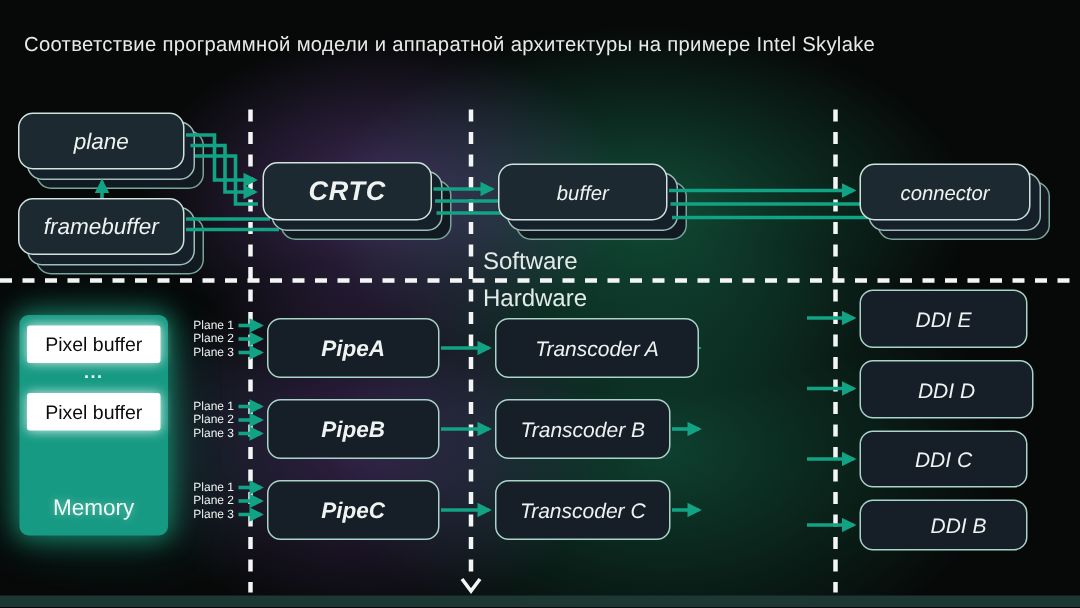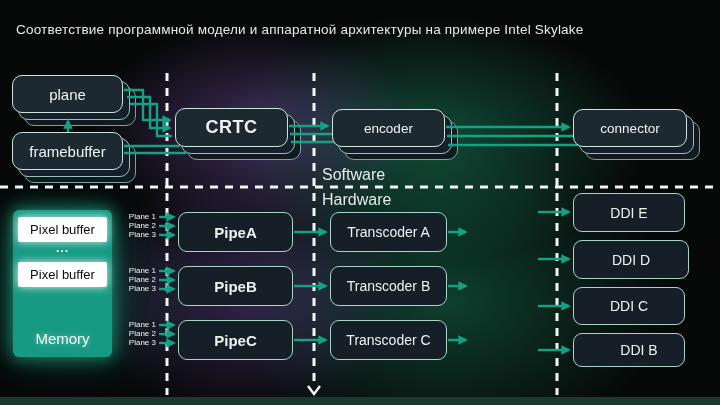--- a/index.html
+++ b/index.html
@@ -14,21 +14,21 @@
       radial-gradient(200px 140px at 80px 300px, rgba(20,160,120,.16), transparent 70%),
       #070909;
   }
   .title{position:absolute; left:16px; top:22px; font-size:13.5px; color:#e7eae9; letter-spacing:.2px;}
   svg.overlay{position:absolute; left:0; top:0;}
   .gl{stroke:var(--accent,#12a385); stroke-width:2.4; fill:none;}
   .dl{stroke:#f3f6f5; stroke-width:3; stroke-dasharray:8 7; fill:none;}
   .da{stroke:#f3f6f5; stroke-width:2.4; fill:none;}
 
   .box{position:absolute; display:flex; align-items:center; justify-content:center;
-       color:#eef3f1; box-sizing:border-box; text-align:right;}
+       color:#eef3f1; box-sizing:border-box; text-align:right;font-style:italic;}
   .sbox{background:#1d2930; border:1.5px solid #cfe4dd; border-radius:10px; font-size:15px;}
   .sbox::before,.sbox::after{content:""; position:absolute; inset:-1.5px; border-radius:10px;
        border:1.5px solid #9fbdb6; background:#16202a; z-index:-1;}
   .sbox::before{transform:translate(6px,6px);}
   .sbox::after{transform:translate(12px,12px); border-color:#7aa49a; background:#111a21; z-index:-2;}
   .crtc{font-size:18px; font-weight:bold; letter-spacing:.5px;}
   .small{font-size:13.5px;}
   .hbox{background:#161f27; border:1.4px solid #a9d4c8; border-radius:9px; font-size:14px;}
   .pipe{font-weight:bold; font-size:15px;}
   .mux{line-height:1.3; font-size:13.5px; padding:0 8px;}
@@ -102,21 +102,21 @@
       <path class="gl" d="M538,212 H569" marker-end="url(#ah)"></path>
       <path class="gl" d="M538,259 H569" marker-end="url(#ah)"></path>
       <path class="gl" d="M538,306 H569" marker-end="url(#ah)"></path>
       <path class="gl" d="M538,350 H569" marker-end="url(#ah)"></path>
     </g>
   </svg>
 
   <div class="box sbox" style="left:12px; top:75px; width:111px; height:38px;">plane</div>
   <div class="box sbox" style="left:12px; top:132px; width:111px; height:38px;">framebuffer</div>
   <div class="box sbox crtc" style="left:175px; top:108px; width:113px; height:39px;">CRTC</div>
-  <div class="box sbox small" style="left:332px; top:109px; width:113px; height:38px;">encoder</div>
+  <div class="box sbox small" style="left:332px; top:109px; width:113px; height:38px;">buffer</div>
   <div class="box sbox small" style="left:573px; top:109px; width:114px; height:38px;">connector</div>
 
   <div class="seclabel" style="top:166px;">Software</div>
   <div class="seclabel" style="top:191px;">Hardware</div>
 
   <div class="memory">
     <div class="pxbuf" style="top:7px;">Pixel buffer</div>
     <div class="dots" style="top:31px; position:absolute;">...</div>
     <div class="pxbuf" style="top:52px;">Pixel buffer</div>
     <div class="memlabel">Memory</div>
@@ -129,21 +129,21 @@
   <span class="plin" style="top:275px;">Plane 2</span>
   <span class="plin" style="top:284px;">Plane 3</span>
   <span class="plin" style="top:320px;">Plane 1</span>
   <span class="plin" style="top:329px;">Plane 2</span>
   <span class="plin" style="top:338px;">Plane 3</span>
 
   <div class="box hbox pipe" style="left:178px; top:212px; width:115px; height:40px;">PipeA</div>
   <div class="box hbox pipe" style="left:178px; top:266px; width:115px; height:40px;">PipeB</div>
   <div class="box hbox pipe" style="left:178px; top:320px; width:115px; height:40px;">PipeC</div>
 
-  <div class="box hbox" style="left:330px; top:212px; width:117px; height:40px;">Transcoder A</div>
+  <div class="box hbox" style="left:330px; top:212px; width:136px; height:40px;">Transcoder A</div>
   <div class="box hbox" style="left:330px; top:266px; width:117px; height:40px;">Transcoder B</div>
   <div class="box hbox" style="left:330px; top:320px; width:117px; height:40px;">Transcoder C</div>
 
 
   <div class="box hbox" style="left:573px; top:193px; width:112px; height:39px;">DDI E</div>
   <div class="box hbox" style="left:573px; top:240px; width:116px; height:39px;">DDI D</div>
   <div class="box hbox" style="left:573px; top:287px; width:112px; height:38px;">DDI C</div>
   <div class="box hbox" style="left:573px; top:333px; width:112px; height:34px;padding-left:20px;">DDI B</div>
 
   <div class="botbar"></div>

